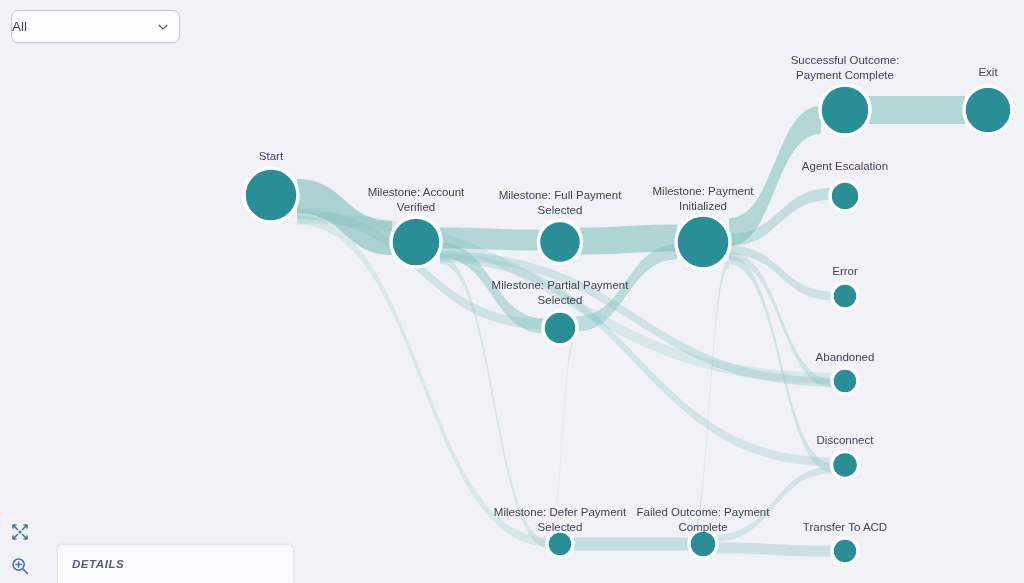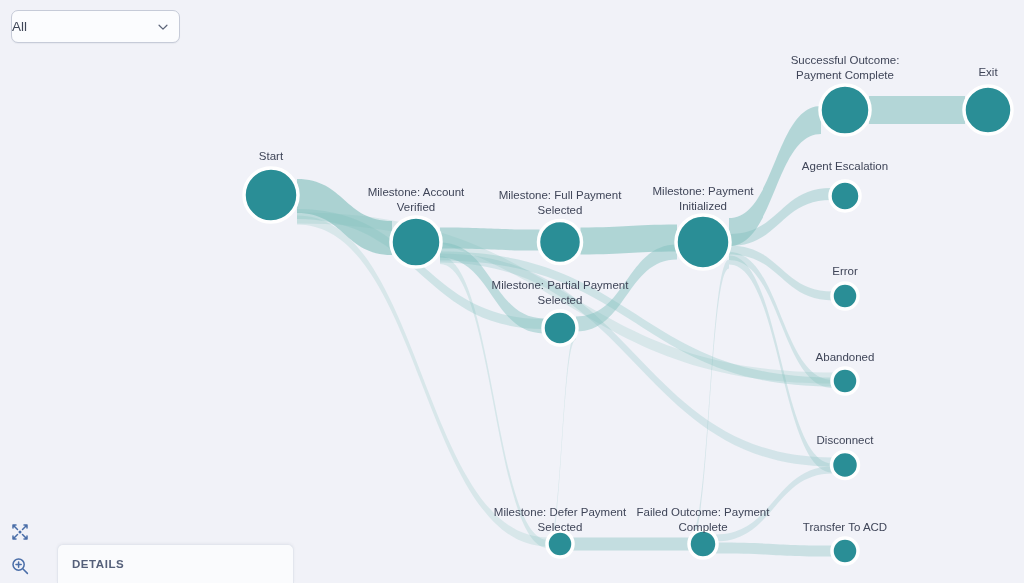--- a/index.html
+++ b/index.html
@@ -70,20 +70,21 @@
     box-shadow:0 -1px 3px rgba(40,50,80,.05);
     z-index:50;
     box-sizing:border-box;
   }
   .details-title{
     position:absolute;left:14px;top:13px;
     font-size:11.5px;
     font-weight:bold;
     letter-spacing:.55px;
     color:#55607a;
+    font-style:italic;
   }
 </style>
 </head>
 <body>
 
 <div id="app">
 
   <div class="filter-wrap">
     <div class="filter-select">
       <span class="filter-value">All</span>

